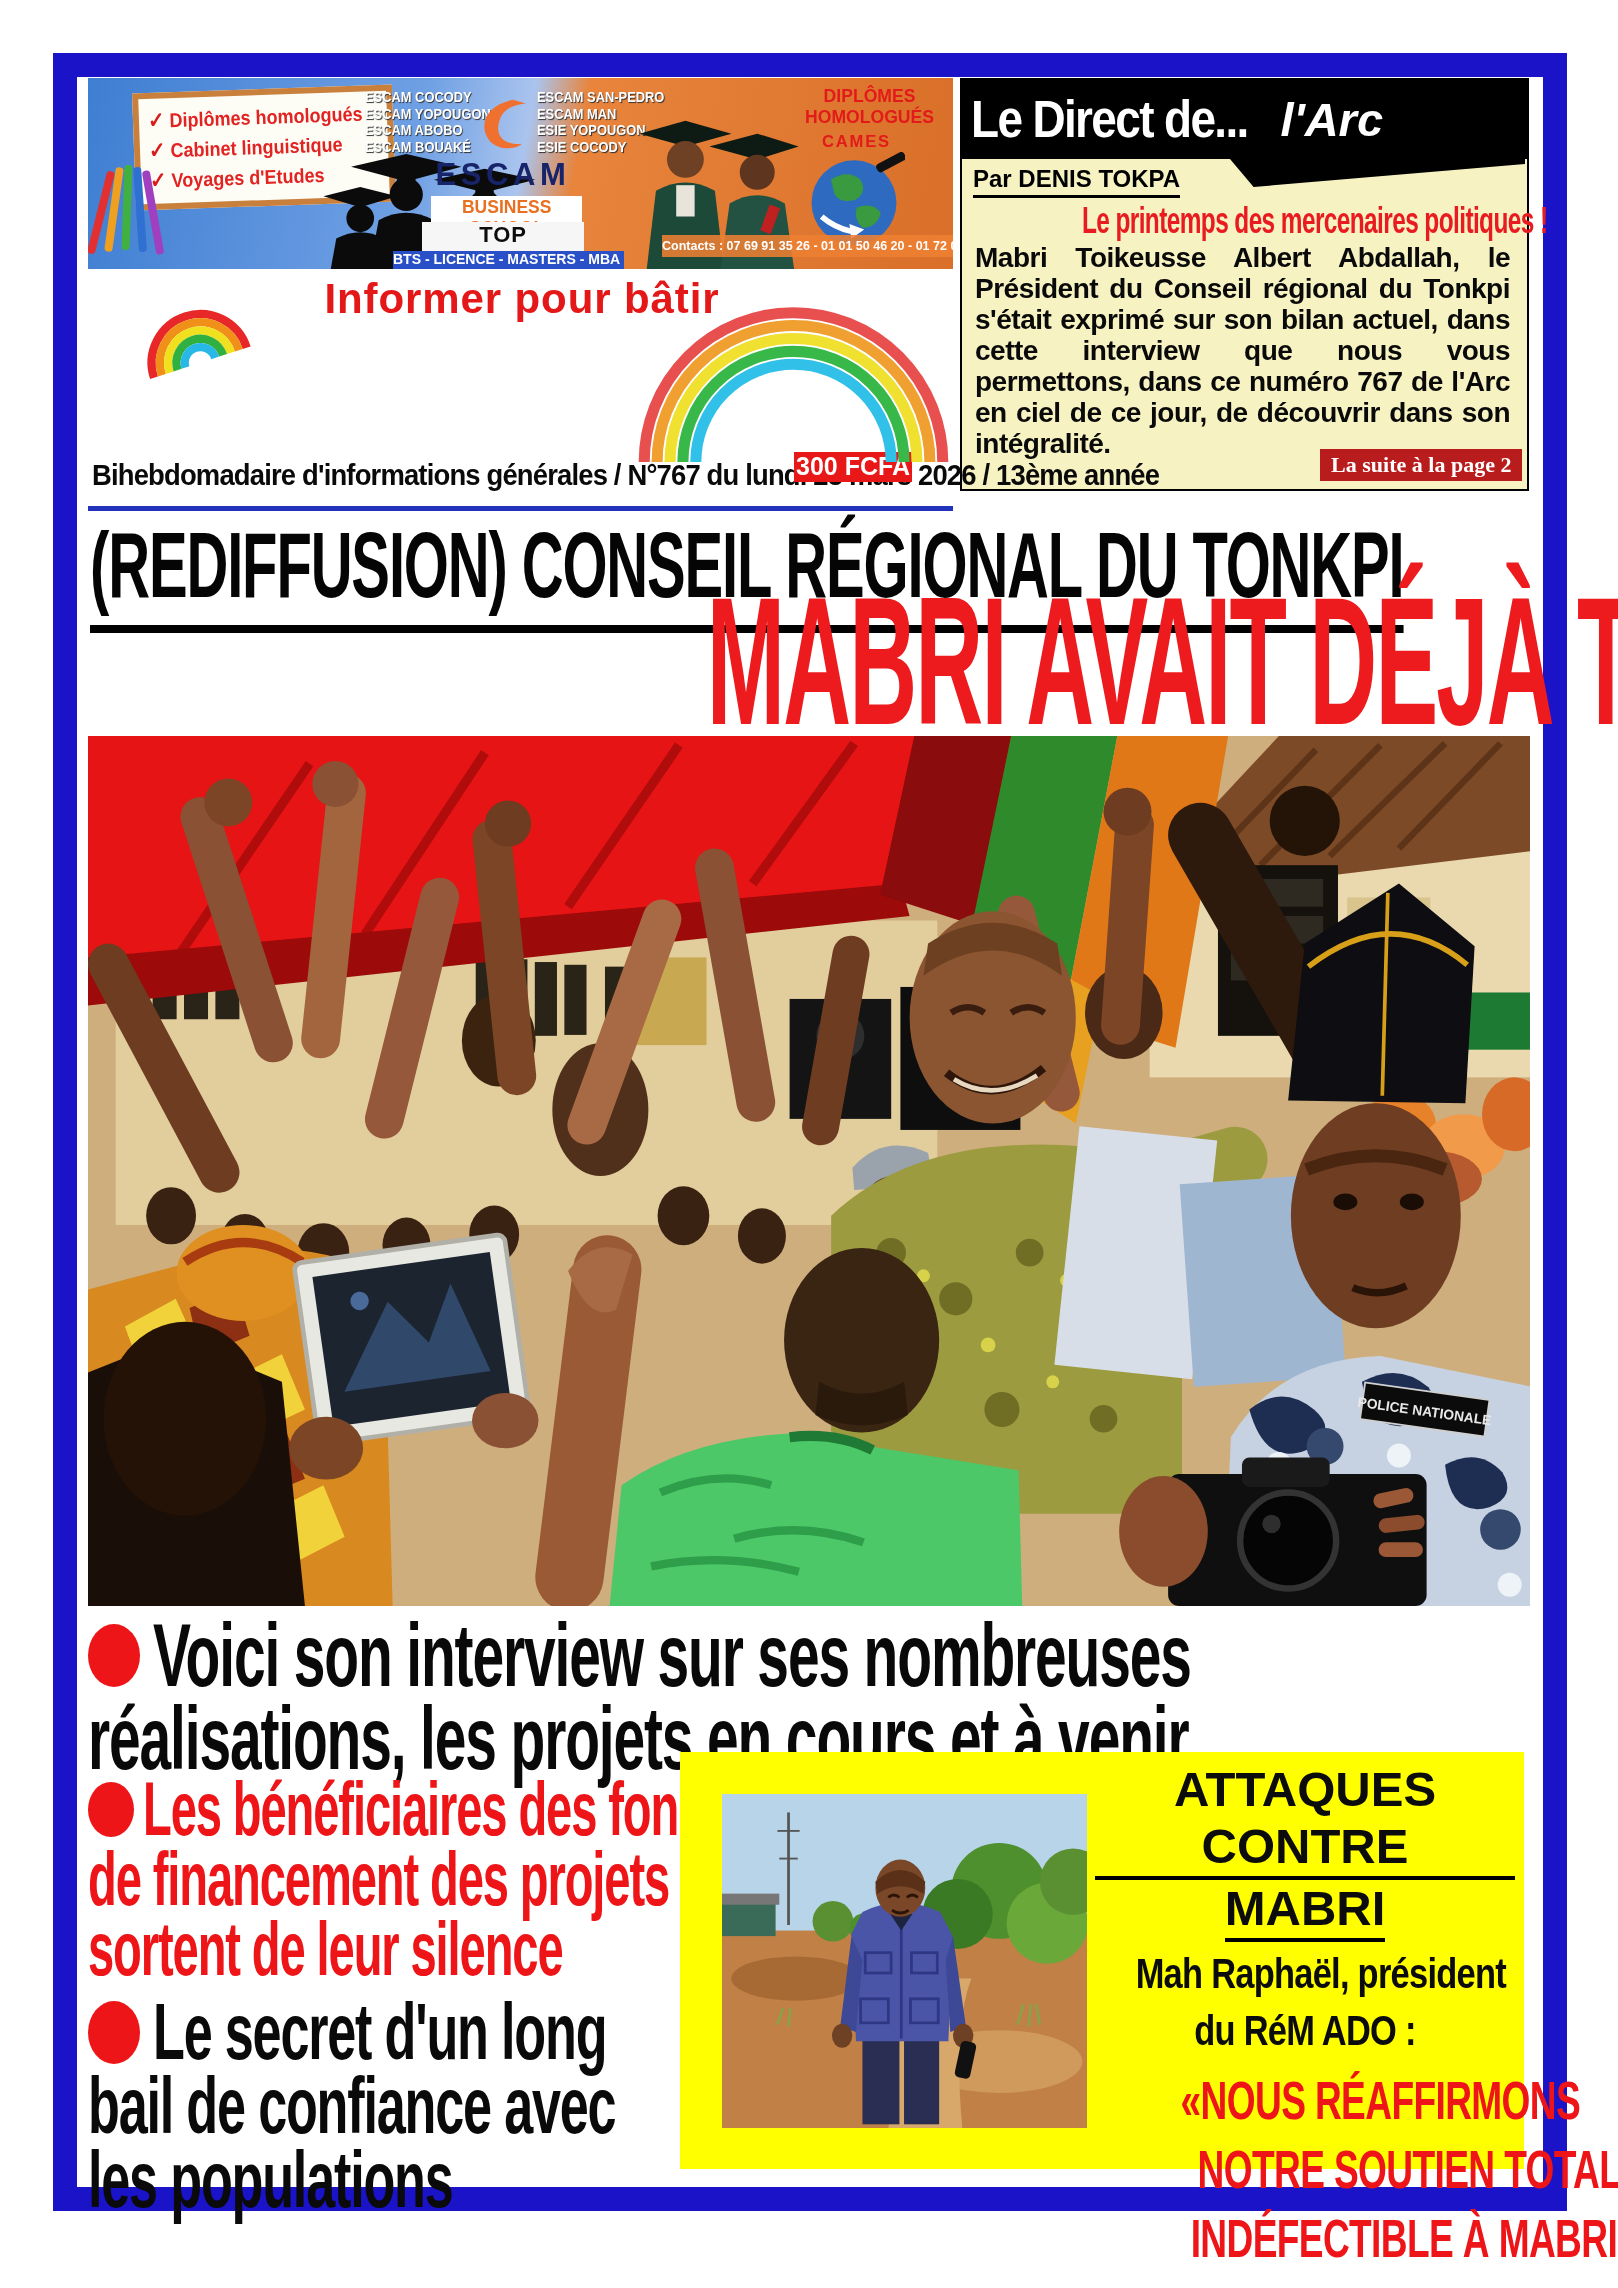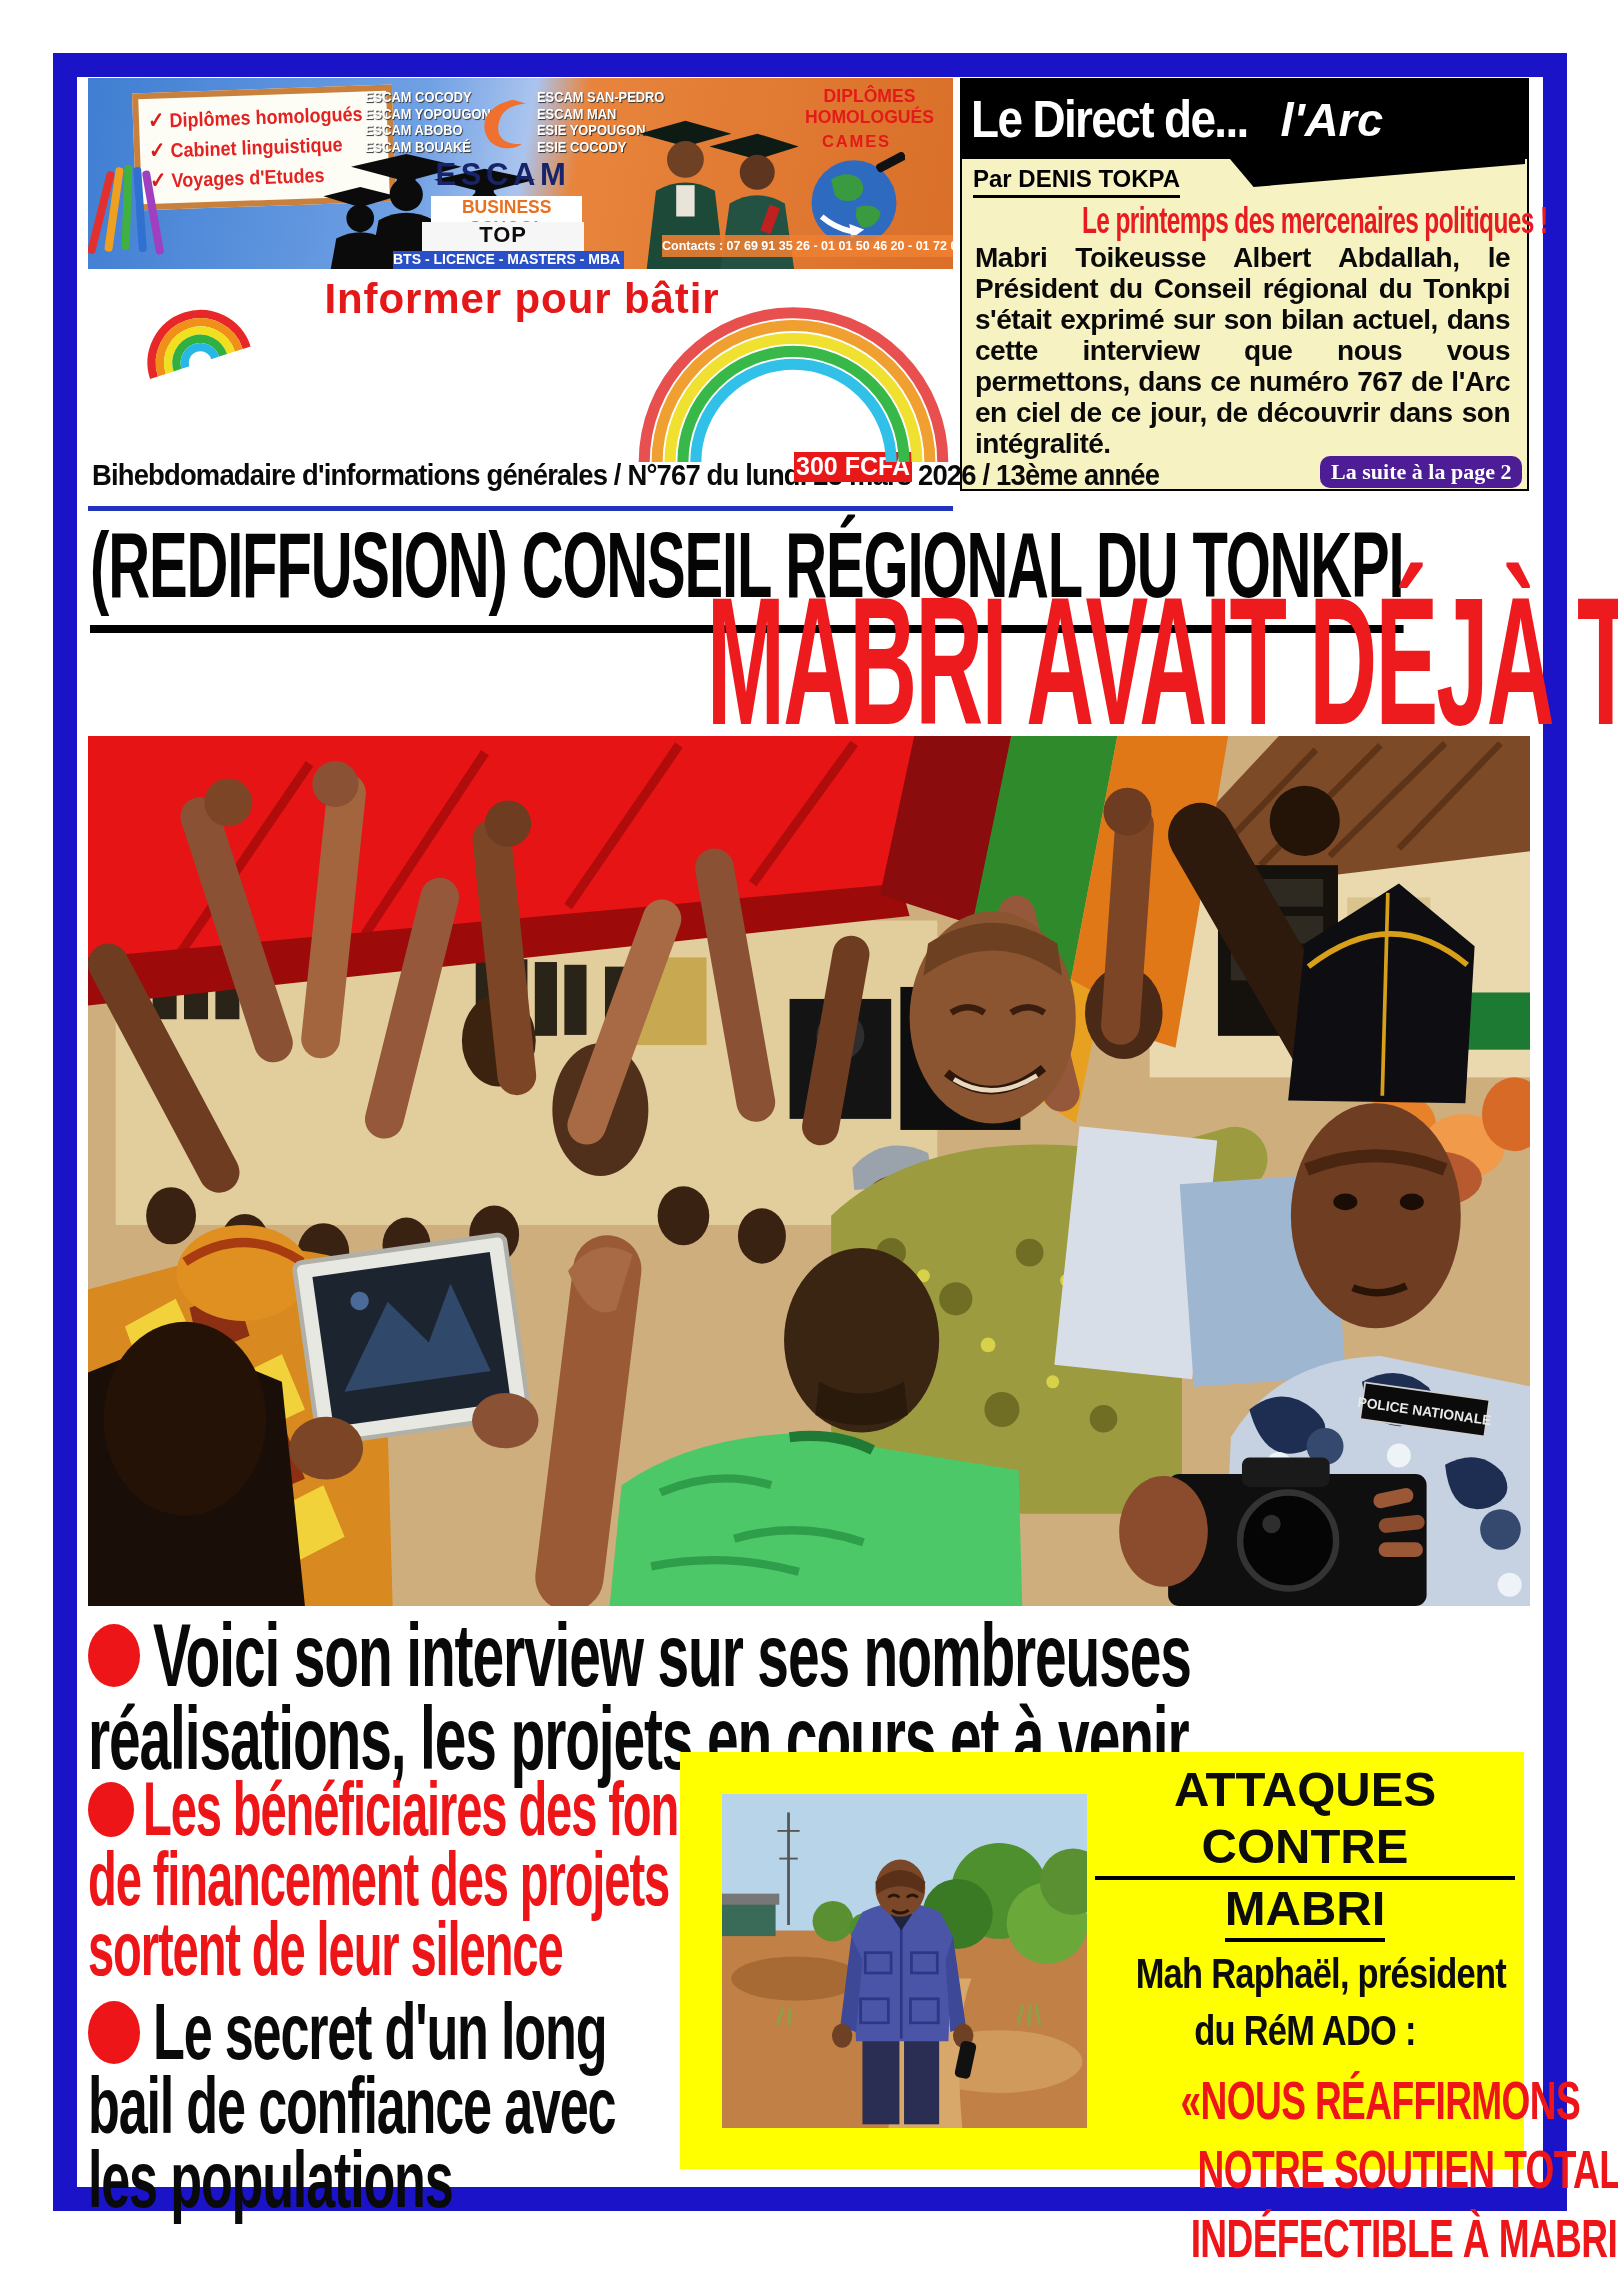--- a/index.html
+++ b/index.html
@@ -38,22 +38,22 @@
   .direct-banner .t2{font-size:47px;font-weight:900;font-style:italic;margin-left:1.8px;}
   .wedge{left:268px;top:79px;width:295px;height:28px;background:#000;
          clip-path:polygon(0 0,100% 0,100% 18%,8% 100%);}
   .byline{left:11px;top:85px;font-size:24px;font-weight:900;color:#000;border-bottom:3.7px solid #000;
           padding-bottom:1.8px;white-space:nowrap;}
   .direct-headline{left:0;top:120px;width:100%;text-align:center;color:#e81c20;font-weight:900;
                    font-size:37px;white-space:nowrap;text-decoration:underline;}
   .direct-headline span{display:inline-block;transform:scaleX(.66);transform-origin:center;letter-spacing:-0.9px;}
   .direct-text{left:13px;top:162px;width:535px;margin:0;font-size:28px;line-height:31px;font-weight:700;
                color:#0a0a0a;text-align:justify;letter-spacing:-0.5px;}
-  .suite{right:4.6px;bottom:1px;background:#4c1d95;color:#fff;font-family:"Liberation Serif",serif;
-         font-weight:700;font-size:22px;padding:2.8px 11px;white-space:nowrap;border-radius:10px;}
+  .suite{right:4.6px;bottom:8px;background:#b91c1c;color:#fff;font-family:"Liberation Serif",serif;
+         font-weight:700;font-size:22px;padding:2.8px 11px;white-space:nowrap;}
 
   
   .slogan{left:88px;top:275px;width:868px;text-align:center;color:#e41818;font-weight:900;font-size:42px;
           letter-spacing:0.9px;z-index:3;}
   .mast-title{left:88px;top:288px;width:868px;text-align:center;color:#2d9bd5;font-weight:900;
               font-size:185px;line-height:171px;white-space:nowrap;z-index:2;}
   .mast-title span{display:inline-block;transform:scaleX(.64);transform-origin:center;letter-spacing:-7.4px;}
   .rainbow{z-index:1;}
   .infoline{left:92px;top:458px;font-size:29.5px;font-weight:700;color:#0a0a0a;white-space:nowrap;
             transform:scaleX(.93);transform-origin:left;letter-spacing:-0.9px;}

